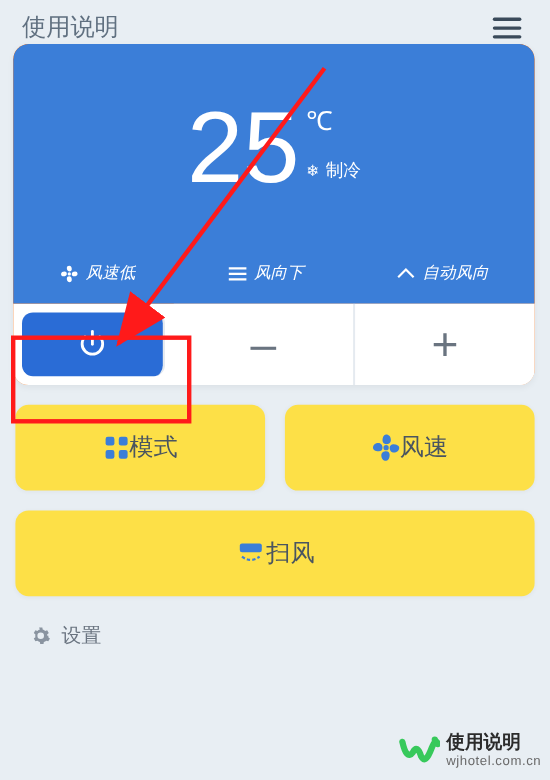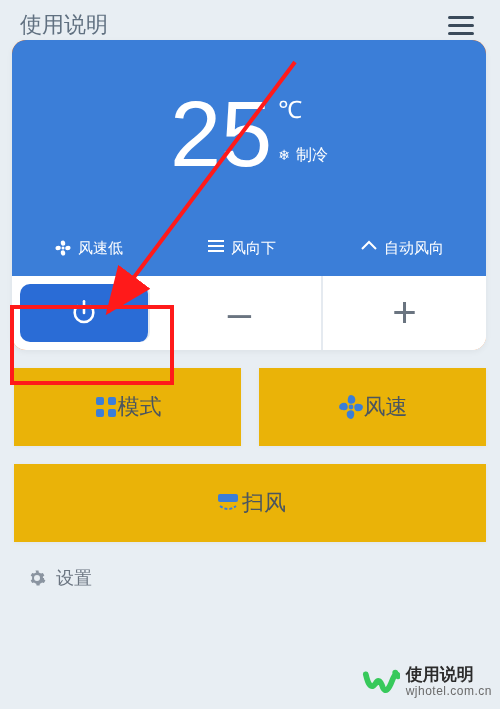--- a/index.html
+++ b/index.html
@@ -45,21 +45,21 @@
   .temp-unit { font-size: 24px; font-weight: 300; margin-top: 4px; }
   .mode-row { display: flex; align-items: center; gap: 6px; margin-top: 20px; font-size: 16px; }
   .mode-row .snow { font-size: 14px; }
   .status-row {
     display: flex;
     justify-content: space-around;
     align-items: center;
     padding: 12px 0 18px 0;
     font-size: 15px;
   }
-  .status-item { display: flex; align-items: flex-start; gap: 6px; color: #fff; }
+  .status-item { display: flex; align-items: center; gap: 6px; color: #fff; font-style: italic; }
   .status-item .ic { font-size: 16px; }
   .btn-row {
     display: flex;
     gap: 0;
     background: #fff;
   }
   .btn {
     flex: 1;
     height: 74px;
     display: flex;
@@ -82,22 +82,22 @@
   }
   .btn.minus, .btn.plus { font-size: 42px; font-weight: 300; }
   .big-row {
     display: flex;
     margin: 18px 14px 0 14px;
     gap: 18px;
   }
   .big-btn {
     flex: 1;
     height: 78px;
-    background: #eab308;
-    border-radius: 0;
+    background: #fde047;
+    border-radius: 12px;
     display: flex;
     align-items: center;
     justify-content: center;
     font-size: 22px;
     color: #4a5560;
     box-shadow: 0 1px 4px rgba(0,0,0,0.04);
   }
   .big-btn .ic { color: #3b7ed8; font-size: 26px; display:flex; }
   .settings {
     display: flex;

